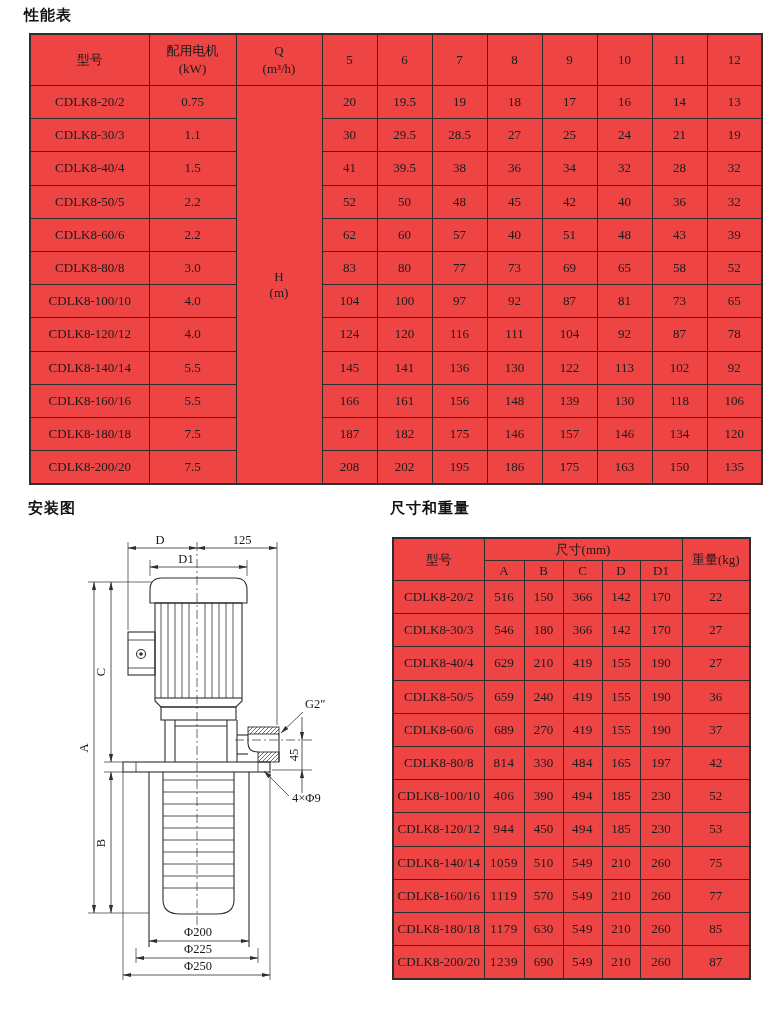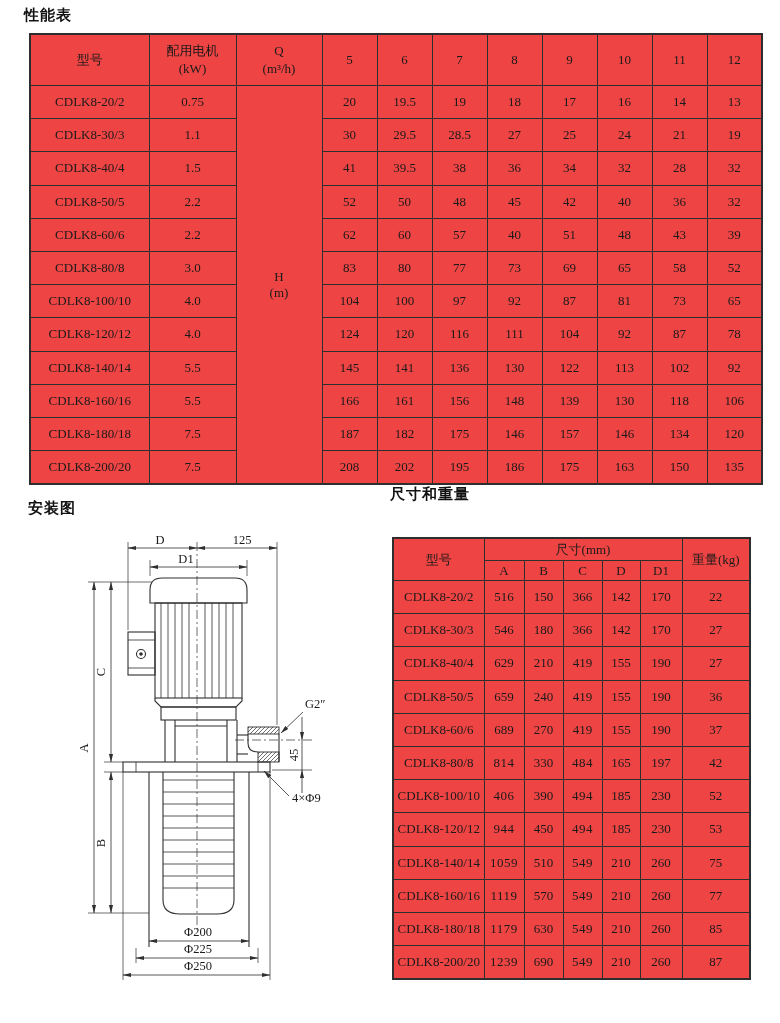--- a/index.html
+++ b/index.html
@@ -1,21 +1,21 @@
 <!DOCTYPE html>
 <html><head>
 <meta charset="utf-8">
 <style>
   html,body{margin:0;padding:0;background:#fff;}
   .page{position:relative;width:780px;height:1023px;background:#fff;overflow:hidden;
         font-family:"Liberation Sans","DejaVu Sans",sans-serif;color:#1a1a1a;}
   .sec-title{position:absolute;font-weight:bold;font-size:15px;color:#111;letter-spacing:1px;}
   .t-perf{left:24px;top:6px;}
   .t-install{left:28px;top:499px;font-family:Liberation Serif, serif;}
-  .t-dims{left:390px;top:485px;text-align:center;}
+  .t-dims{left:390px;top:499px;text-align:center;}
   table.tbl{border-collapse:collapse;position:absolute;background:#ef4444;border:2px solid #2e2e2e;table-layout:fixed;}
   table.tbl td{border:1px solid #2e2e2e;text-align:center;vertical-align:middle;padding:0;
                font-family:"Liberation Serif","DejaVu Serif",serif;font-size:13px;color:#1a1a1a;}
   table.perf{left:29px;top:33px;}
   table.perf thead td{height:50px;line-height:1.35;}
   table.perf tbody td{height:32.2px;}
   table.dims{left:392px;top:537px;}
   table.dims td.hd1{height:21px;}
   table.dims td.hd2{height:19px;}
   table.dims tbody td{height:32.2px;}

